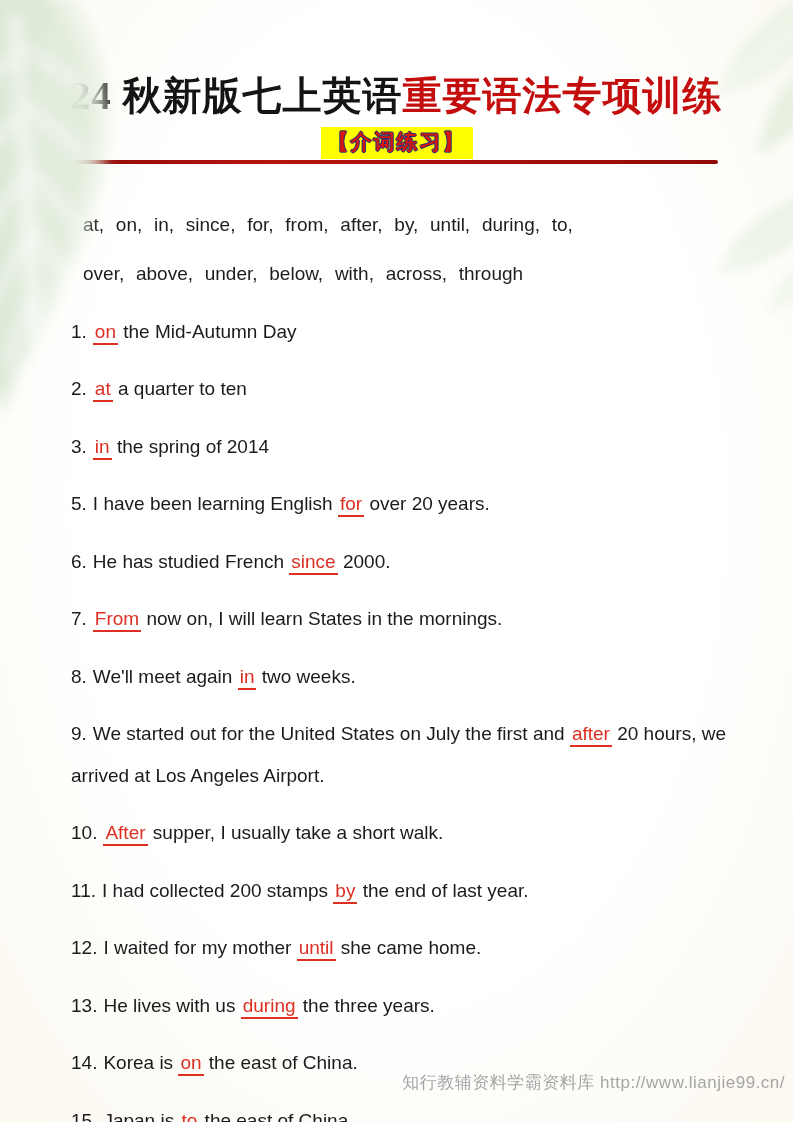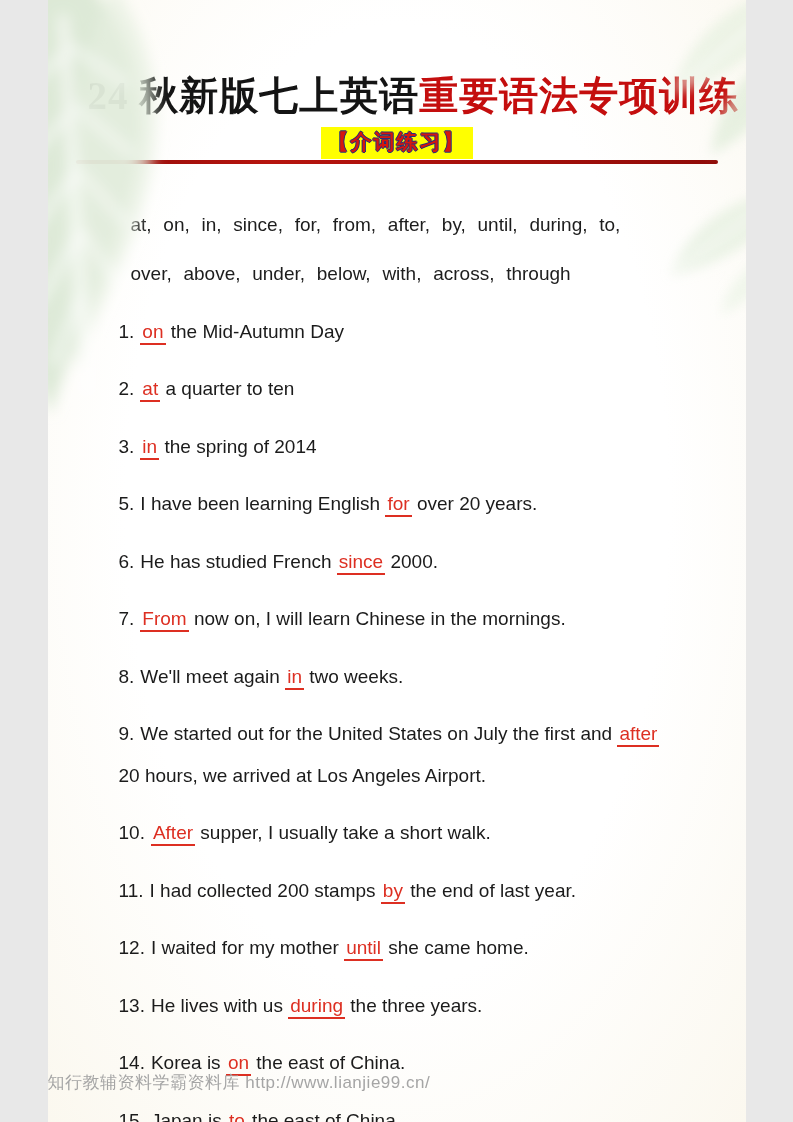--- a/index.html
+++ b/index.html
@@ -2,21 +2,21 @@
 <html><head>
 <meta charset="utf-8">
 <style>
   html,body { margin:0; padding:0; }
   body {
     font-family: "Liberation Sans", "DejaVu Sans", sans-serif;
     background:#e8e8e8;
   }
   .page {
     position:relative;
-    width:698px; height:1122px;
+    width:793px; height:1122px;
     margin:0 auto;
     overflow:hidden;
     background: radial-gradient(ellipse at 50% 45%, #ffffff 55%, #fbf8ef 100%);
   }
   .leaf { position:absolute; pointer-events:none; }
   .leaf-tl { top:-25px; left:-55px; }
   .leaf-tr { top:-15px; right:-45px; }
   .leaf-rm { top:180px; right:-35px; }
 
   
@@ -74,22 +74,22 @@
   .item-number { margin-right:6px; }
   .answer {
     color:#dd2f22;
     border-bottom:2px solid #dd2f22;
     padding:0 2px 1px;
   }
 
   
   .page-footer {
     position:absolute;
-    left:0; right:0; bottom:28px;
-    text-align:left;
+    left:0; right:8px; bottom:28px;
+    text-align:right;
     font-size:17px;
     color:#a5a5a5;
     letter-spacing:0.5px;
   }
 </style>
 </head>
 <body>
 
 <div class="page">
 
@@ -152,21 +152,21 @@
 
   <li class="item"><span class="item-number">2.</span><span></span><span class="answer">at</span><span> a quarter to ten</span></li>
 
   <li class="item"><span class="item-number">3.</span><span></span><span class="answer">in</span><span> the spring of 2014</span></li>
 
 
   <li class="item"><span class="item-number">5.</span><span>I have been learning English </span><span class="answer">for</span><span> over 20 years.</span></li>
 
   <li class="item"><span class="item-number">6.</span><span>He has studied French </span><span class="answer">since</span><span> 2000.</span></li>
 
-  <li class="item"><span class="item-number">7.</span><span></span><span class="answer">From</span><span> now on, I will learn Chinese in the mornings.</span></li>
+  <li class="item"><span class="item-number">7.</span><span></span><span class="answer">From</span><span> now on, I will learn States in the mornings.</span></li>
 
   <li class="item"><span class="item-number">8.</span><span>We'll meet again </span><span class="answer">in</span><span> two weeks.</span></li>
 
   <li class="item"><span class="item-number">9.</span><span>We started out for the United States on July the first and </span><span class="answer">after</span><span> 20 hours, we arrived at Los Angeles Airport.</span></li>
 
   <li class="item"><span class="item-number">10.</span><span></span><span class="answer">After</span><span> supper, I usually take a short walk.</span></li>
 
   <li class="item"><span class="item-number">11.</span><span>I had collected 200 stamps </span><span class="answer">by</span><span> the end of last year.</span></li>
 
   <li class="item"><span class="item-number">12.</span><span>I waited for my mother </span><span class="answer">until</span><span> she came home.</span></li>

